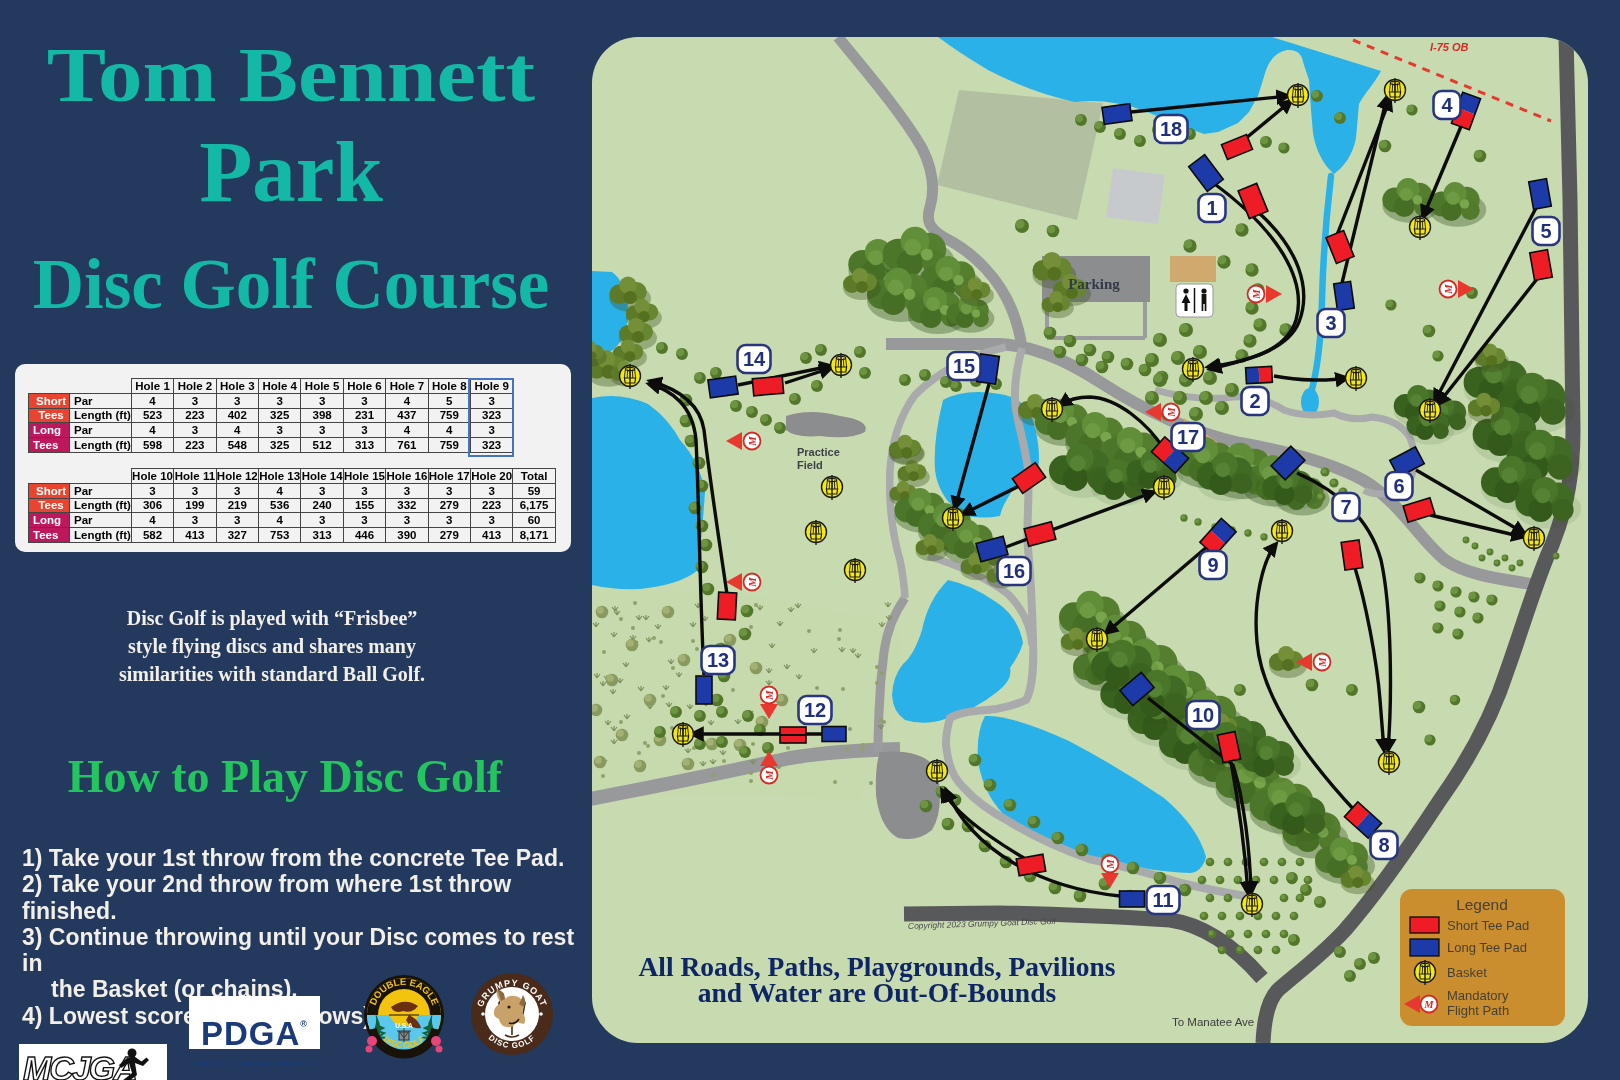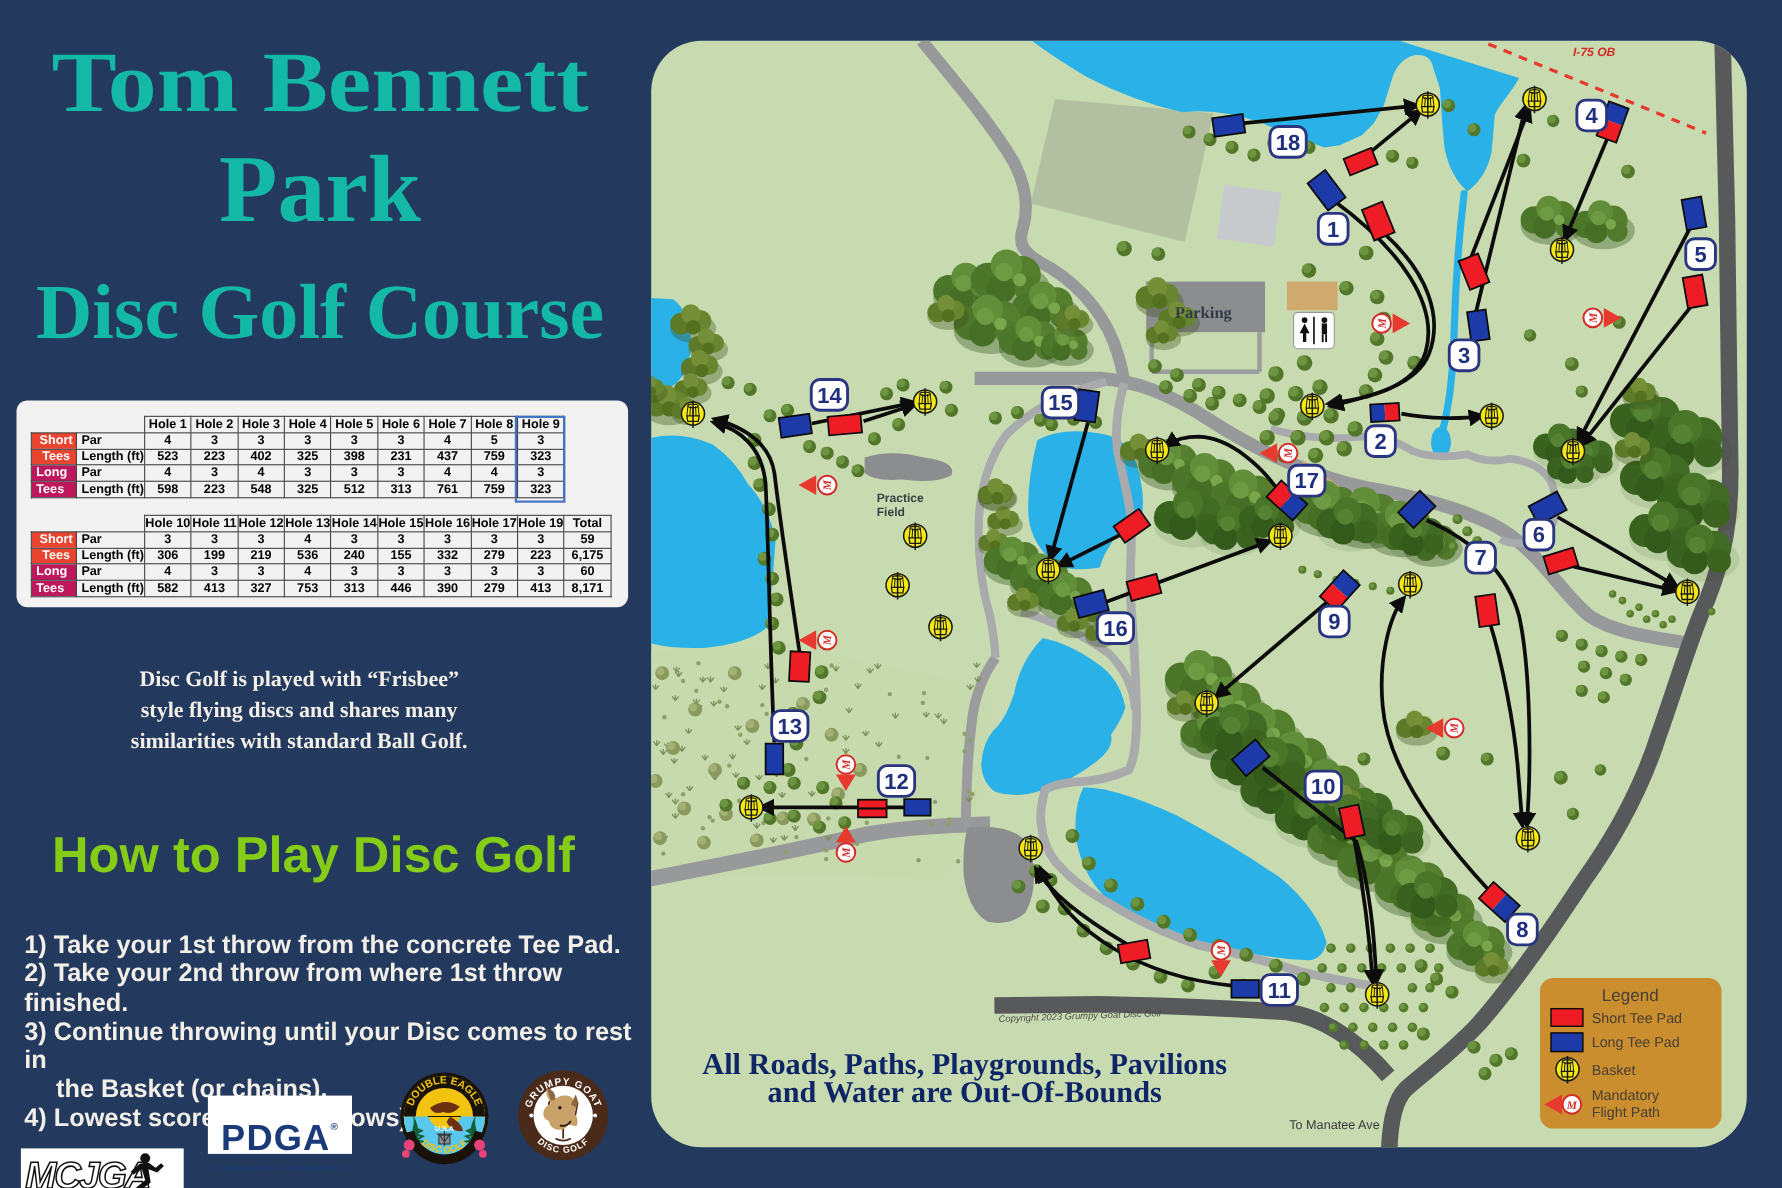--- a/index.html
+++ b/index.html
@@ -9,21 +9,21 @@
 #title .l2{font-size:87px;line-height:97px;}
 #title .l3{font-size:71px;line-height:96px;}
 #card{left:15px;top:364px;width:556px;height:188px;background:#f2f2f2;border-radius:10px;}
 table.sc{border-collapse:collapse;table-layout:fixed;font-family:"Liberation Sans",sans-serif;font-size:11.5px;font-weight:bold;color:#000;}
 table.sc td{border:1px solid #444;text-align:center;vertical-align:middle;padding:0;height:13.8px;line-height:12px;overflow:hidden;white-space:nowrap;}
 table.sc td.e{border:none;background:transparent;}
 table.sc td.rl{background:#e8442f;color:#fff;text-align:center;padding-left:4px;}
 table.sc td.nl{background:#be185d;color:#fff;text-align:left;padding-left:4px;}
 table.sc td.pl{text-align:left;padding-left:4px;}
 .para{color:#f2efe8;font-family:"Liberation Serif",serif;font-weight:bold;text-align:center;}
-#howto{color:#84cc16;font-family:Liberation Sans, sans-serif;font-weight:bold;}
+#howto{color:#22c55e;font-family:Liberation Serif, serif;font-weight:bold;}
 .logos{background:#fff;}
 </style></head><body>
 
 <div id="title" class="abs">
     <div class="l1">Tom Bennett</div>
     <div class="l2">Park</div>
     <div class="l3" style="margin-top:16px">Disc Golf Course</div>
   </div>
 
 <div id="card" class="abs"></div>
@@ -132,21 +132,21 @@
         <td class="e"></td>
         <td class="e"></td>
         <td>Hole 10</td>
         <td>Hole 11</td>
         <td>Hole 12</td>
         <td>Hole 13</td>
         <td>Hole 14</td>
         <td>Hole 15</td>
         <td>Hole 16</td>
         <td>Hole 17</td>
-        <td>Hole 19</td>
+        <td>Hole 20</td>
         <td>Total</td>
       </tr>
       <tr>
         <td class="rl">Short</td>
         <td class="pl">Par</td>
         <td>3</td>
         <td>3</td>
         <td>3</td>
         <td>4</td>
         <td>3</td>

